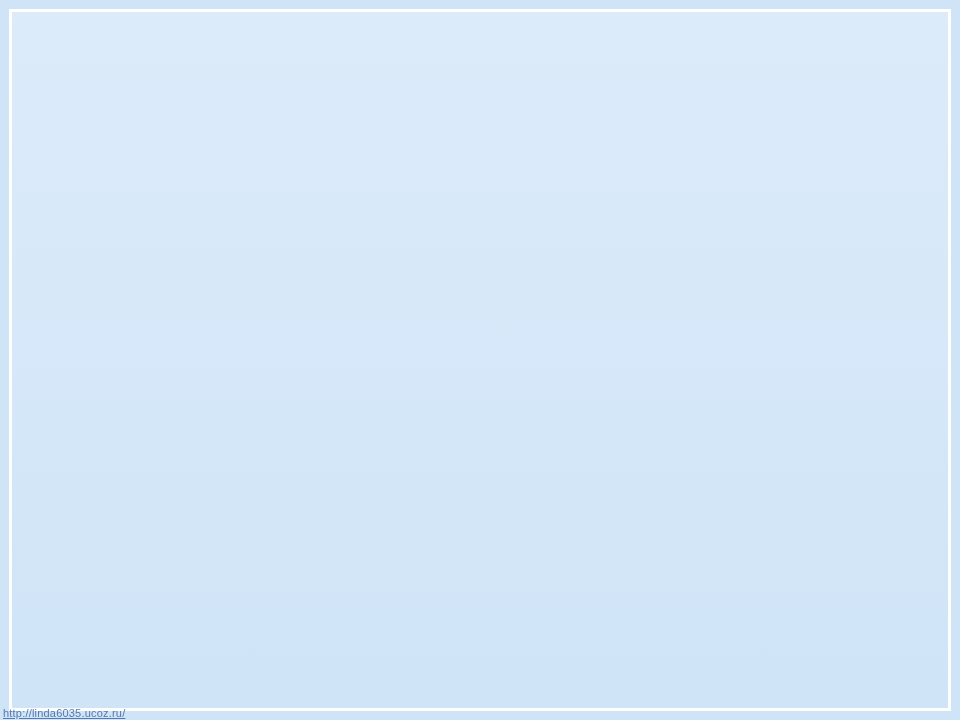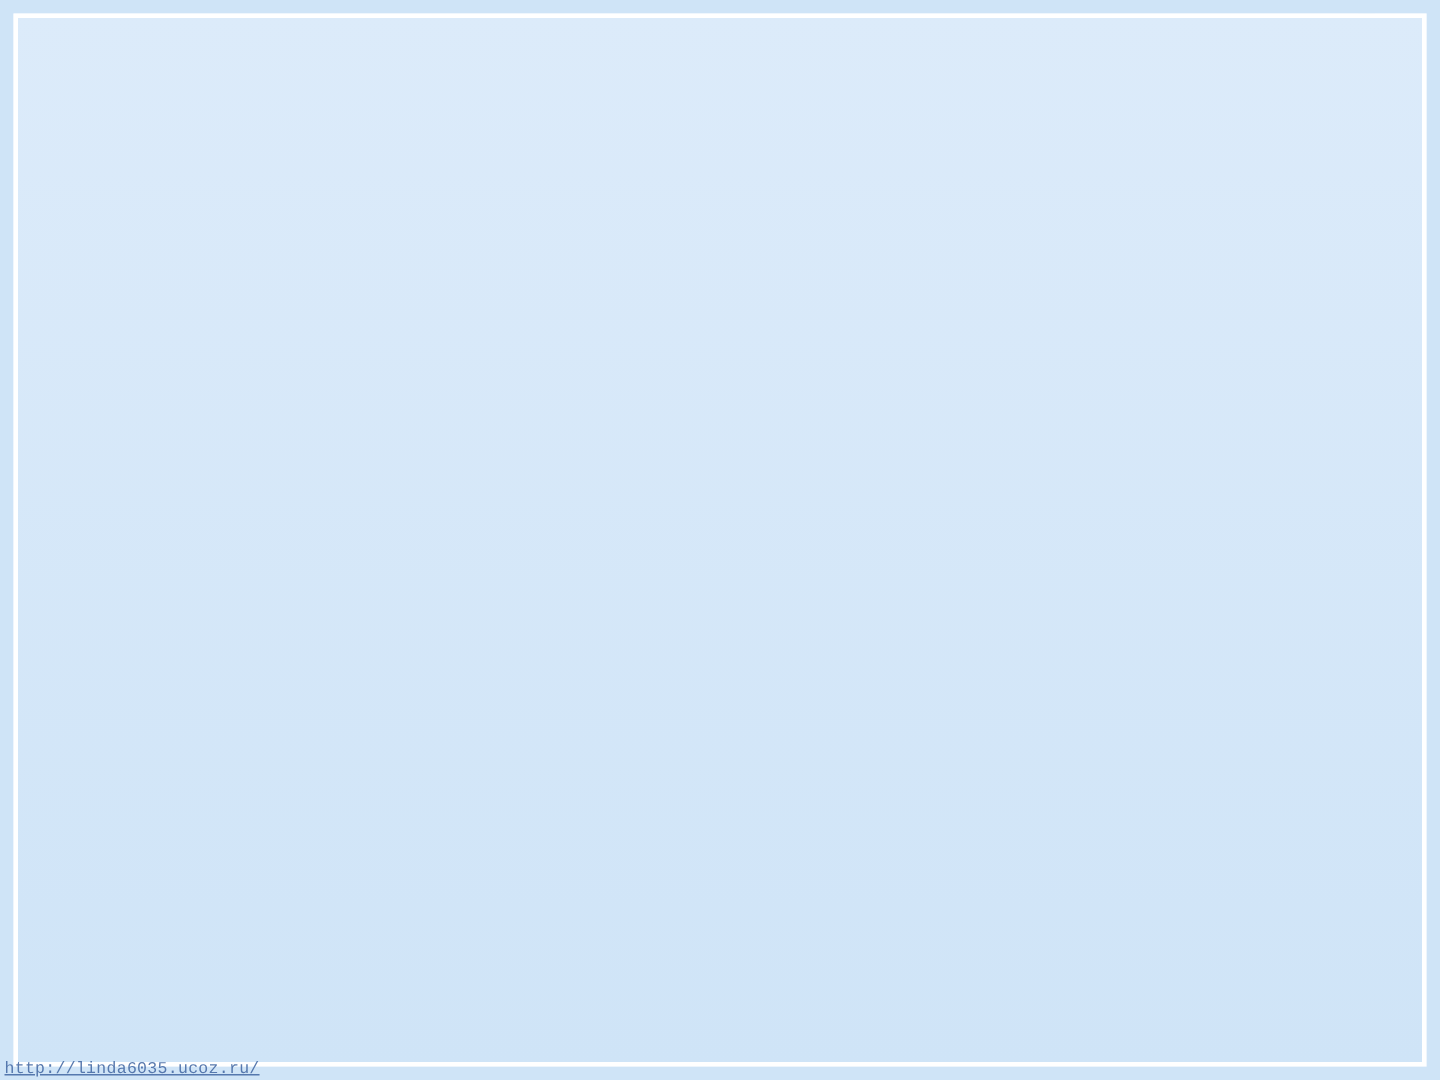--- a/index.html
+++ b/index.html
@@ -145,21 +145,21 @@
     height: 160px;
     z-index: 5;
   }
 
   
   .watermark {
     position: absolute;
     left: 3px;
     bottom: 1px;
     z-index: 9;
-    font-family: Liberation Mono, monospace;
+    font-family: Liberation Sans, sans-serif;
     font-size: 11px;
     color: #4b6fa8;
     text-decoration: underline;
     letter-spacing: 0.2px;
     white-space: nowrap;
     opacity: 0.92;
     text-align: center;
   }
 </style>
 </head>

